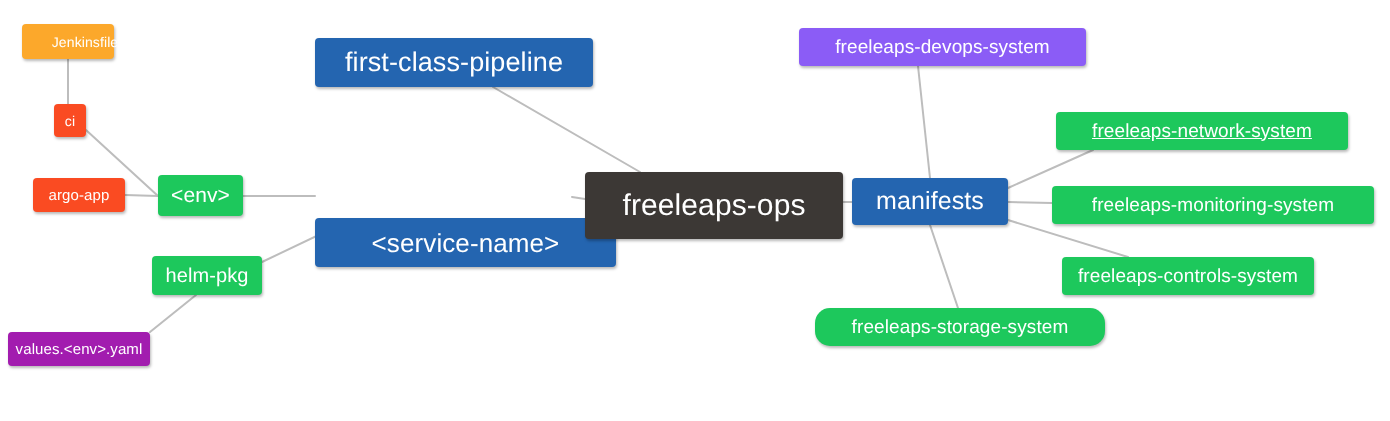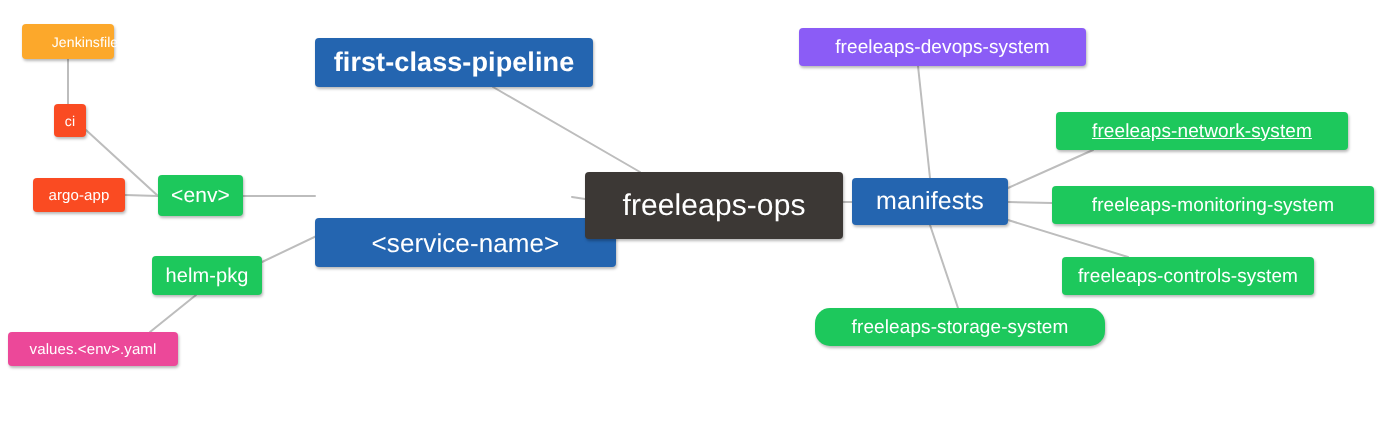--- a/index.html
+++ b/index.html
@@ -70,24 +70,24 @@
       </div>
       <div class="node" style="left: 33px; top: 178px; width: 92px; height: 34px; background: rgb(250, 75, 34); color: rgb(255, 255, 255); font-size: 15px;">
         <span>argo-app</span>
       </div>
       <div class="node" style="left: 158px; top: 175px; width: 85px; height: 41px; background: rgb(29, 200, 92); color: rgb(255, 255, 255); font-size: 21px;">
         <span>&lt;env&gt;</span>
       </div>
       <div class="node" style="left: 152px; top: 256px; width: 110px; height: 39px; background: rgb(29, 200, 92); color: rgb(255, 255, 255); font-size: 20px;">
         <span>helm-pkg</span>
       </div>
-      <div class="node" style="left: 8px; top: 332px; width: 170px; height: 34px; background: #ec4899; color: rgb(255, 255, 255); font-size: 15px;">
+      <div class="node" style="left: 8px; top: 332px; width: 142px; height: 34px; background: #a21caf; color: rgb(255, 255, 255); font-size: 15px;">
         <span>values.&lt;env&gt;.yaml</span>
       </div>
-      <div class="node" style="left: 315px; top: 38px; width: 278px; height: 49px; background: rgb(36, 101, 176); color: rgb(255, 255, 255); font-size: 27px; font-weight: bold;">
+      <div class="node" style="left: 315px; top: 38px; width: 278px; height: 49px; background: rgb(36, 101, 176); color: rgb(255, 255, 255); font-size: 27px;">
         <span>first-class-pipeline</span>
       </div>
       <div class="node" style="left: 315px; top: 172px; width: 301px; height: 49px; background: rgb(36, 101, 176); color: rgb(255, 255, 255); font-size: 26px; margin-top: 46px;">
         <span>&lt;service-name&gt;</span>
       </div>
       <div class="node" style="left: 585px; top: 172px; width: 258px; height: 67px; background: rgb(60, 56, 53); color: rgb(255, 255, 255); font-size: 30px;">
         <span>freeleaps-ops</span>
       </div>
       <div class="node" style="left: 852px; top: 178px; width: 156px; height: 47px; background: rgb(36, 101, 176); color: rgb(255, 255, 255); font-size: 25px;">
         <span>manifests</span>

